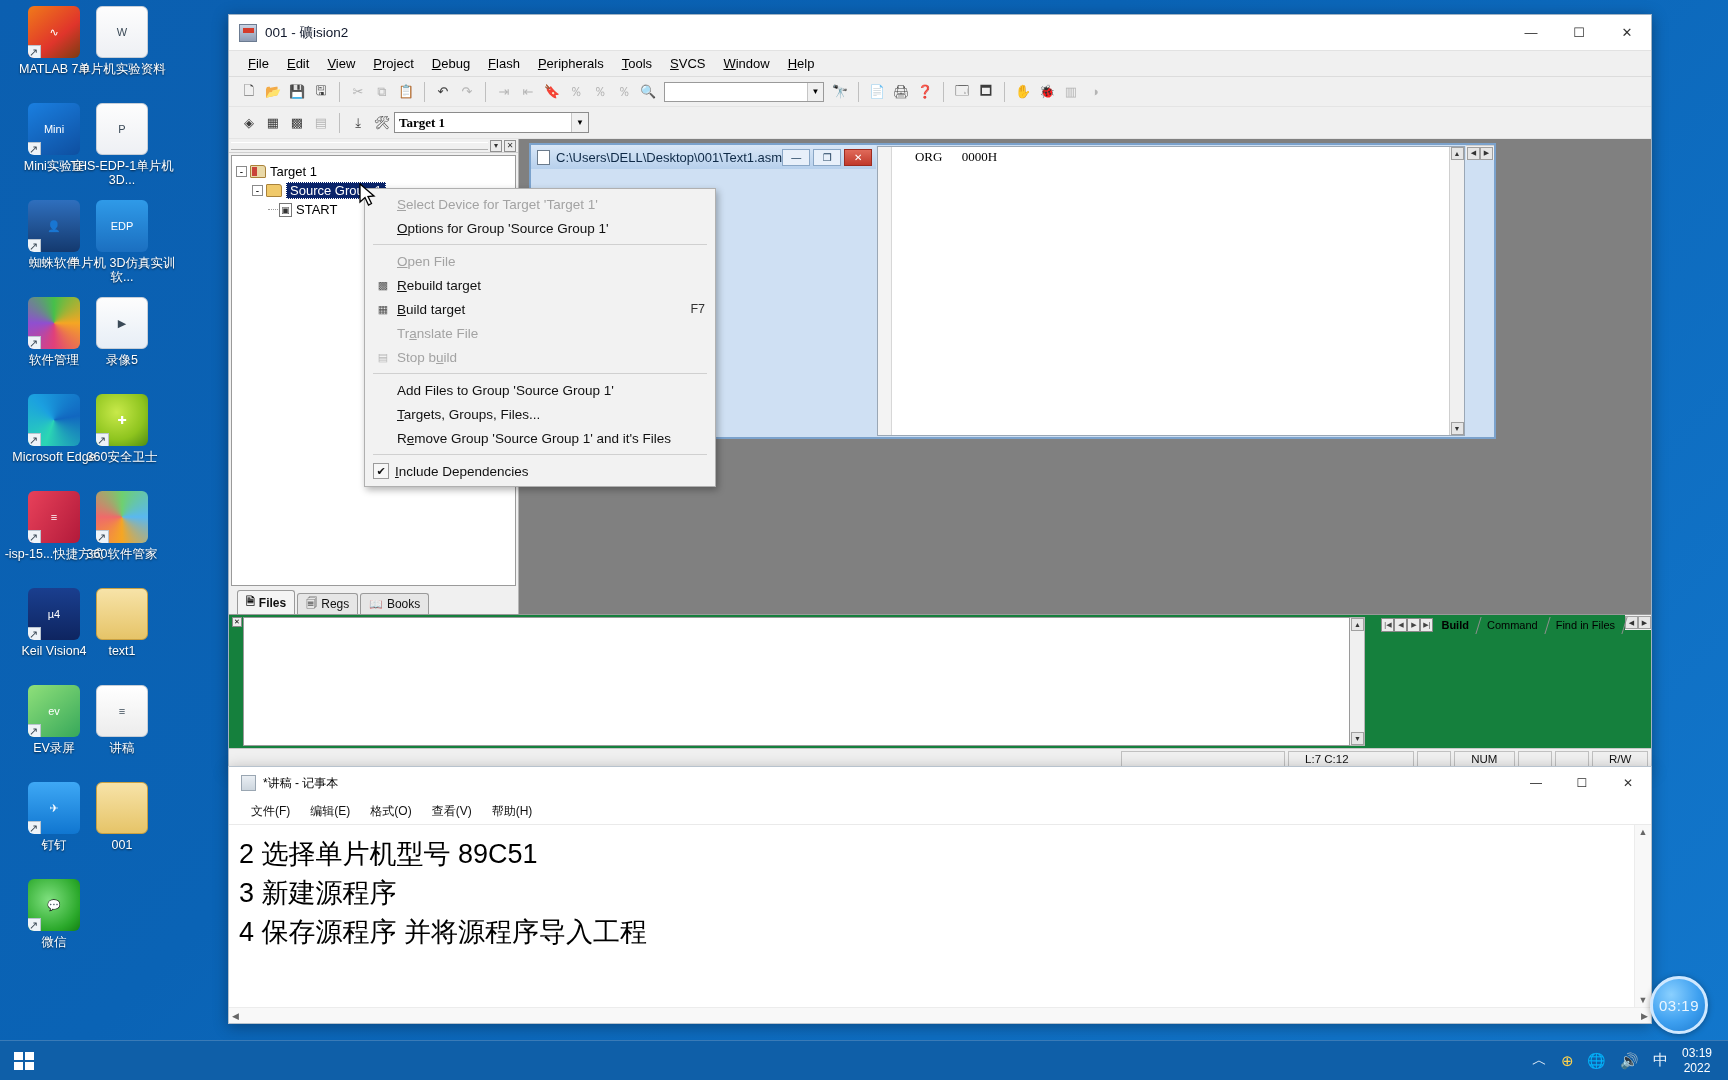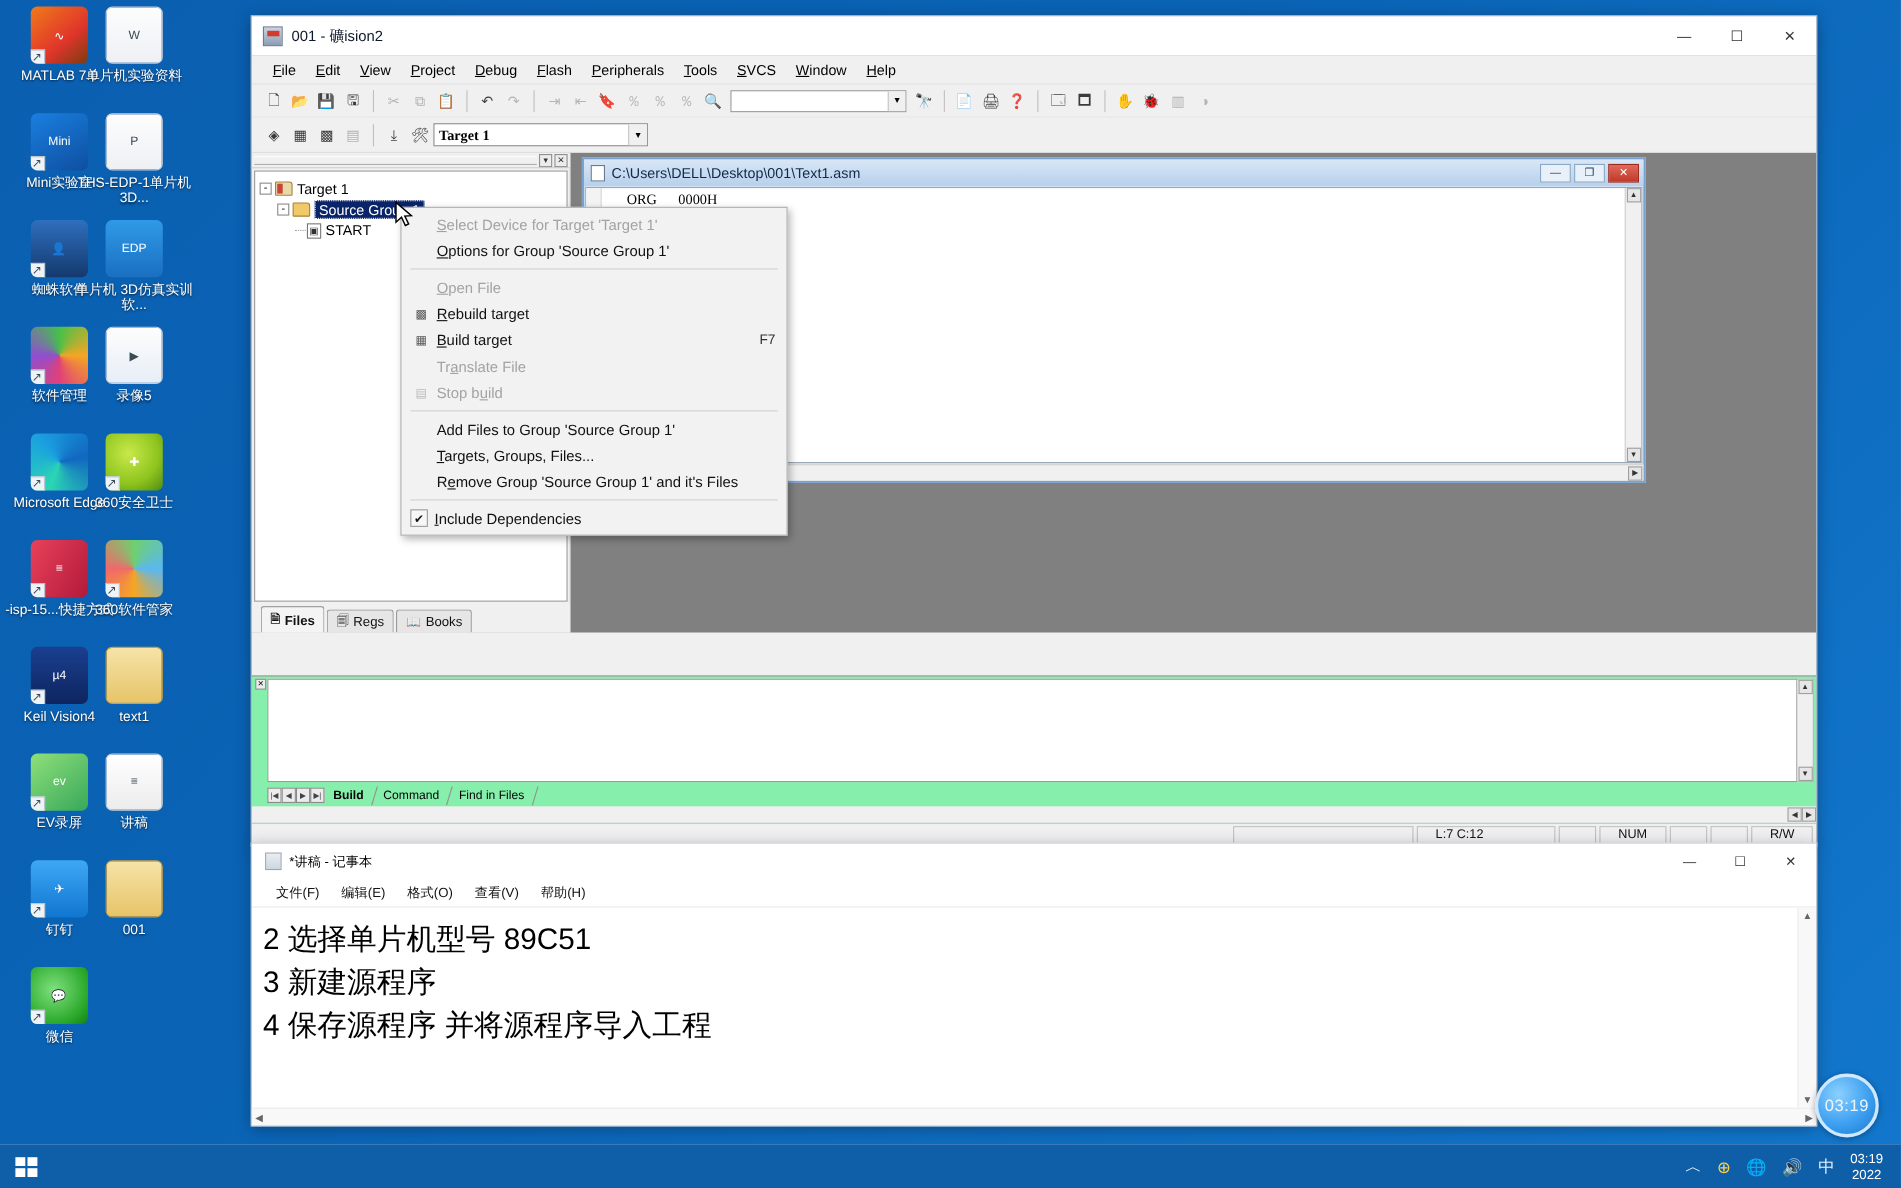--- a/index.html
+++ b/index.html
@@ -153,21 +153,21 @@
     display:flex; align-items:center; gap:4px; padding:0 8px; font-size:12px; color:#111;
     margin-right:2px; border-radius:3px 3px 0 0;
   }
   .pwtab.active { background:#f4f4f4; height:24px; font-weight:bold; }
   .pwtab .ti { font-size:11px; }
 
   
   #editorwin {
     position:absolute; left:300px; top:4px; width:967px; height:296px;
     border:2px solid #7ba2cc; background:#cfe0f3;
-    display:flex; flex-direction:column;
+    display:flex; flex-direction:row;
   }
   #editorwin .etitle {
     height:24px; background:linear-gradient(#d9e7f7,#b7d0ec);
     display:flex; align-items:center; padding-left:6px; font-size:13px; color:#0f2a47;
   }
   #editorwin .etitle .docico{ width:13px;height:15px;border:1px solid #6b7b8c;background:#fff;margin-right:6px;}
   #editorwin .ebtns { margin-left:auto; display:flex; gap:3px; padding-right:4px; }
   #editorwin .ebtns div {
     width:28px; height:17px; border:1px solid #8aa7c6; background:#e8f0fa;
     display:flex;align-items:center;justify-content:center;font-size:10px;color:#20405f;
@@ -185,22 +185,22 @@
   }
   .sbtn { width:13px;height:13px;background:#e6e6e6;border:1px solid #a0a0a0;font-size:7px;
     display:flex;align-items:center;justify-content:center;color:#333;}
   #editorwin .hscroll {
     height:15px; background:#f0f0f0; border-top:1px solid #cfcfcf; display:flex; align-items:center;
     justify-content:space-between; padding:0 1px;
   }
 
   
   #outputwin {
-    height:134px; background:#86efac; border-top:1px solid #9a9a9a;
-    display:flex; flex-direction:column;margin-top:39px;
+    height:134px; background:#15803d; border-top:1px solid #9a9a9a;
+    display:flex; 
   }
   #outputwin .obody { flex:1; display:flex; padding:2px; }
   #outputwin .ostrip { width:12px; display:flex; flex-direction:column; align-items:center; }
   #outputwin .ostrip .xb { width:10px;height:10px;border:1px solid #8a8a8a;background:#ececec;
      font-size:7px;display:flex;align-items:center;justify-content:center;}
   #outputwin .otext { flex:1; background:#fff; border:1px solid #9a9a9a; }
   #outputwin .ovs { width:15px; background:#f0f0f0; border:1px solid #b6b6b6; border-left:none;
      display:flex;flex-direction:column;justify-content:space-between;align-items:center;}
   #outtabs { height:20px; display:flex; align-items:center; padding-left:14px; gap:0; }
   .navb { width:13px;height:14px;border:1px solid #8a8a8a;background:#ececec;font-size:7px;

